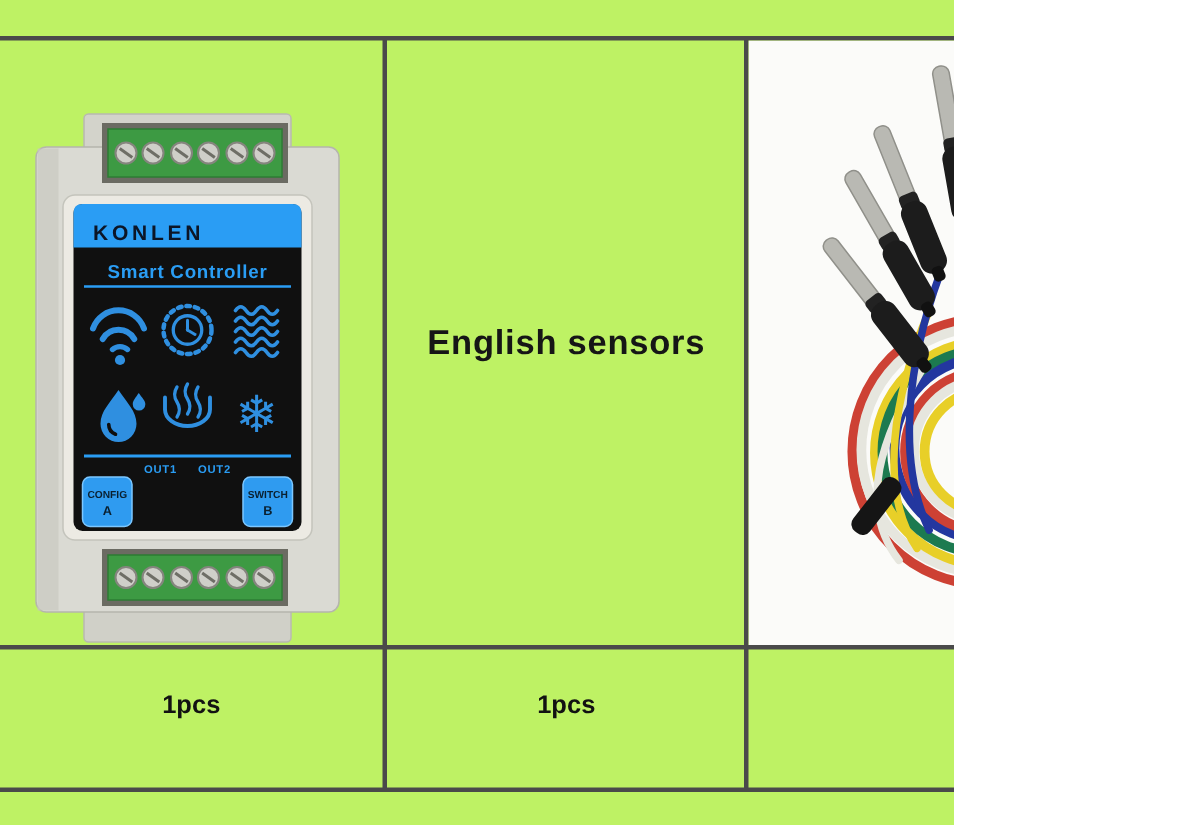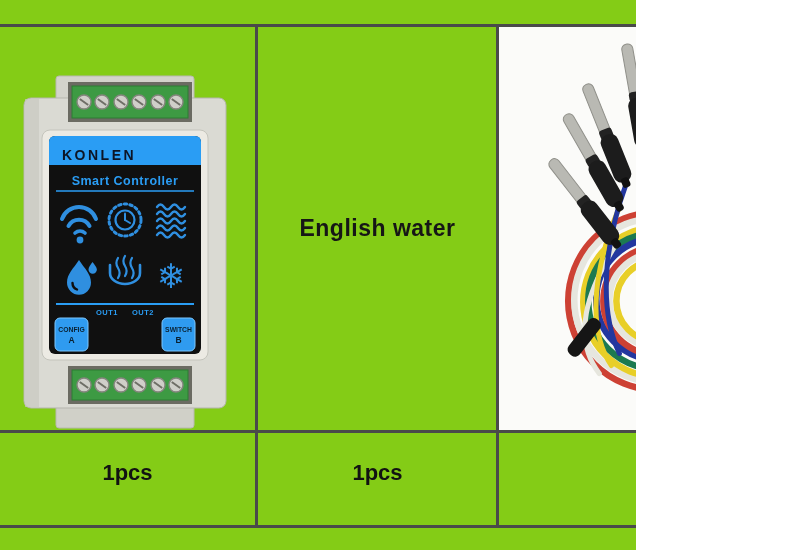--- a/index.html
+++ b/index.html
@@ -1,24 +1,24 @@
 <!DOCTYPE html>
 <html><head>
 <meta charset="utf-8">
 <style>
   html,body{margin:0;padding:0;background:#fff;}
-  .canvas{position:relative;width:636px;height:550px;background:#84cc16;overflow:hidden;
+  .canvas{position:relative;width:636px;height:550px;background:#bef264;overflow:hidden;
           font-family:"Liberation Sans",sans-serif;}
   .hline{position:absolute;left:0;width:800px;height:3px;background:#4a4a4a;}
   .vline{position:absolute;width:3px;background:#4a4a4a;top:24px;height:504px;}
   .cell{position:absolute;box-sizing:border-box;}
   .cell-manual{left:259px;top:27px;width:237px;height:403px;display:flex;align-items:center;justify-content:center;}
   .manual-text{font-size:23px;font-weight:bold;color:#161616;letter-spacing:0.5px;}
   .qty-cell{position:absolute;top:433px;height:92px;display:flex;justify-content:center;align-items:flex-start;
-            padding-top:27px;box-sizing:border-box;font-weight:bold;font-size:22px;color:#121212;}
+            padding-top:27px;box-sizing:border-box;font-weight:bold;font-size:17px;color:#121212;}
   svg text{font-family:"Liberation Sans",sans-serif;}
 </style>
 </head>
 <body>
 
 <div class="canvas">
 
   <div class="hline" style="top:24px"></div>
   <div class="hline" style="top:430px"></div>
   <div class="hline" style="top:525px"></div>
@@ -116,21 +116,21 @@
         <use href="#screw" transform="translate(92,313)"></use>
         <use href="#screw" transform="translate(111,313)"></use>
         <use href="#screw" transform="translate(129,313)"></use>
         <use href="#screw" transform="translate(148,313)"></use>
         <use href="#screw" transform="translate(166,313)"></use>
       </g>
     </svg>
   </div>
 
   <div class="cell cell-manual">
-    <span class="manual-text">English water</span>
+    <span class="manual-text">English sensors</span>
   </div>
 
   <div class="cell" style="left:499px;top:27px;width:301px;height:403px">
     <svg width="301" height="403" viewBox="0 0 300 400" preserveAspectRatio="none">
       <defs>
         <g id="probe">
           <rect x="-5.5" y="0" width="11" height="54" rx="5" fill="#b9b9b3" stroke="#90908a" stroke-width="1"></rect>
           <rect x="-6.5" y="48" width="13" height="10" rx="3" fill="#222222"></rect>
           <rect x="-9" y="54" width="18" height="50" rx="8" fill="#1c1c1c"></rect>
           <rect x="-4" y="100" width="8" height="10" rx="3" fill="#111111"></rect>

